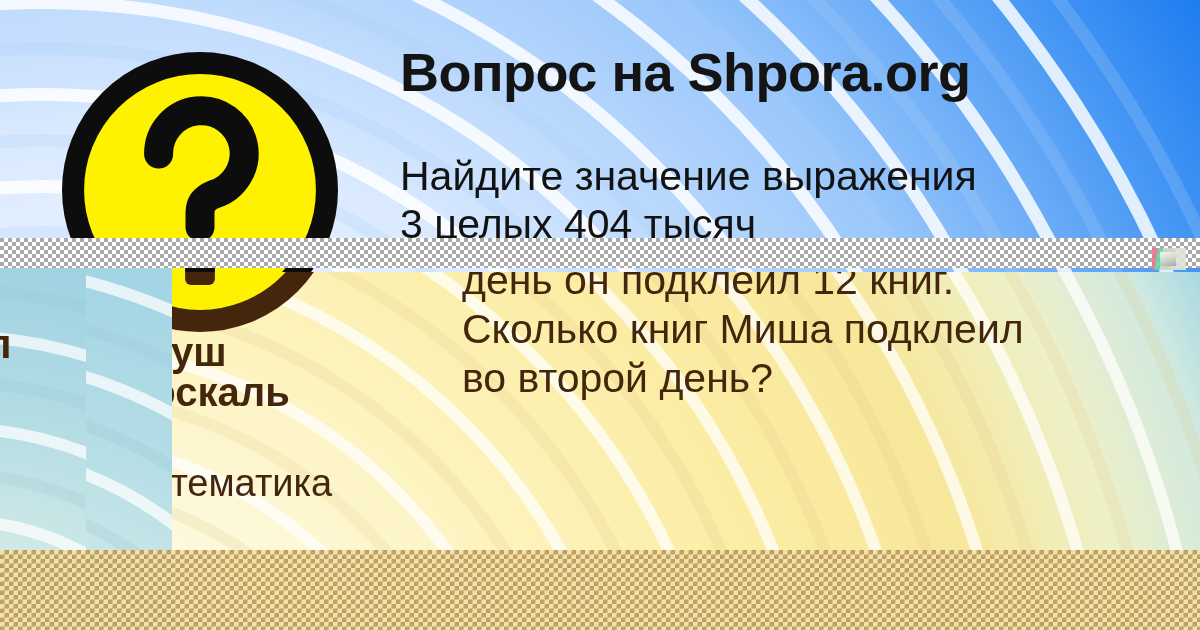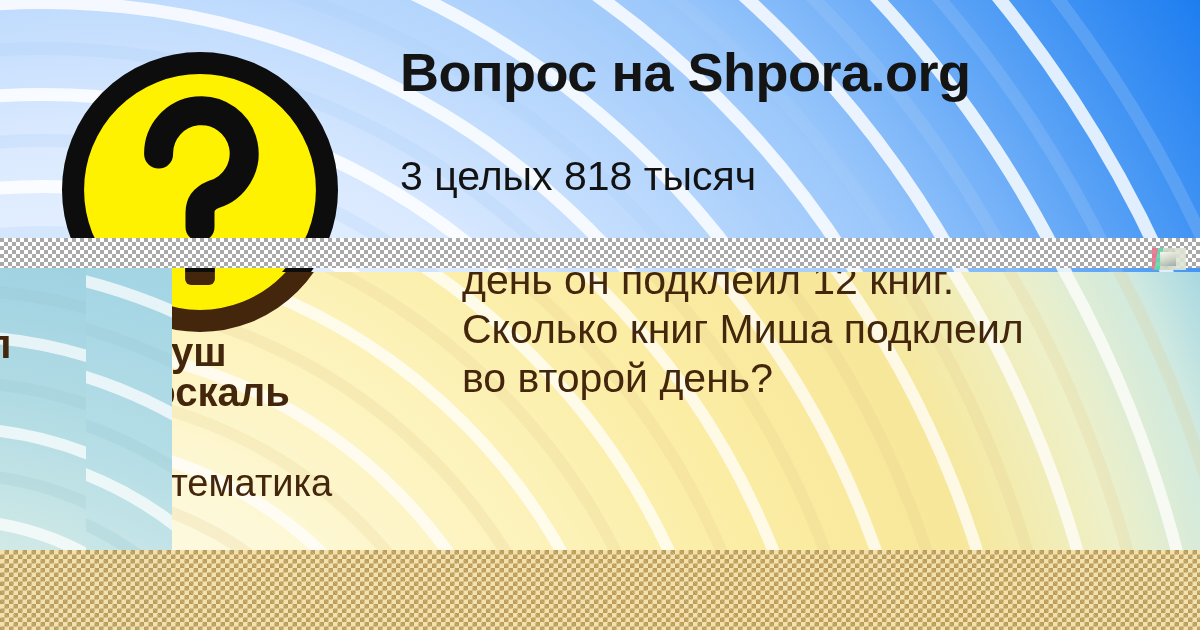--- a/index.html
+++ b/index.html
@@ -183,21 +183,22 @@
       <svg viewBox="0 0 100 100" aria-hidden="true">
         <circle cx="50" cy="50" r="46" fill="#FFF200" stroke="#0d0d0d" stroke-width="8"></circle>
         <path d="M35 37 a15.5 15.5 0 1 1 20 14.6 c-3.4 1.4 -5 3.6 -5 6.6 v5.2" fill="none" stroke="#0d0d0d" stroke-width="10.5" stroke-linecap="round"></path>
         <rect x="44.6" y="72" width="10.8" height="11" rx="2.2" fill="#0d0d0d"></rect>
       </svg>
     </div>
 
     <div class="title">Вопрос на Shpora.org</div>
 
     <div class="qtext">
-      <div>3 целых 818 тысяч</div>
+      <div>Найдите значение выражения</div>
+      <div>3 целых 404 тысяч</div>
     </div>
   </div>
 
   <div class="card-yellow">
     <div class="swirl" id="yellow-swirl">
         <div class="ribbon" style="left: -176px; top: 354px; width: 412px; height: 412px; border-width: 12px; border-color: rgba(255, 255, 255, 0.8); opacity: 0.9;"></div>
         <div class="ribbon" style="left: -224px; top: 306px; width: 508px; height: 508px; border-width: 12px; border-color: rgba(226, 203, 140, 0.38); opacity: 0.55;"></div>
         <div class="ribbon" style="left: -272px; top: 258px; width: 604px; height: 604px; border-width: 12px; border-color: rgba(255, 255, 255, 0.8); opacity: 0.9;"></div>
         <div class="ribbon" style="left: -320px; top: 210px; width: 700px; height: 700px; border-width: 12px; border-color: rgba(226, 203, 140, 0.38); opacity: 0.55;"></div>
         <div class="ribbon" style="left: -368px; top: 162px; width: 796px; height: 796px; border-width: 12px; border-color: rgba(255, 255, 255, 0.8); opacity: 0.9;"></div>

